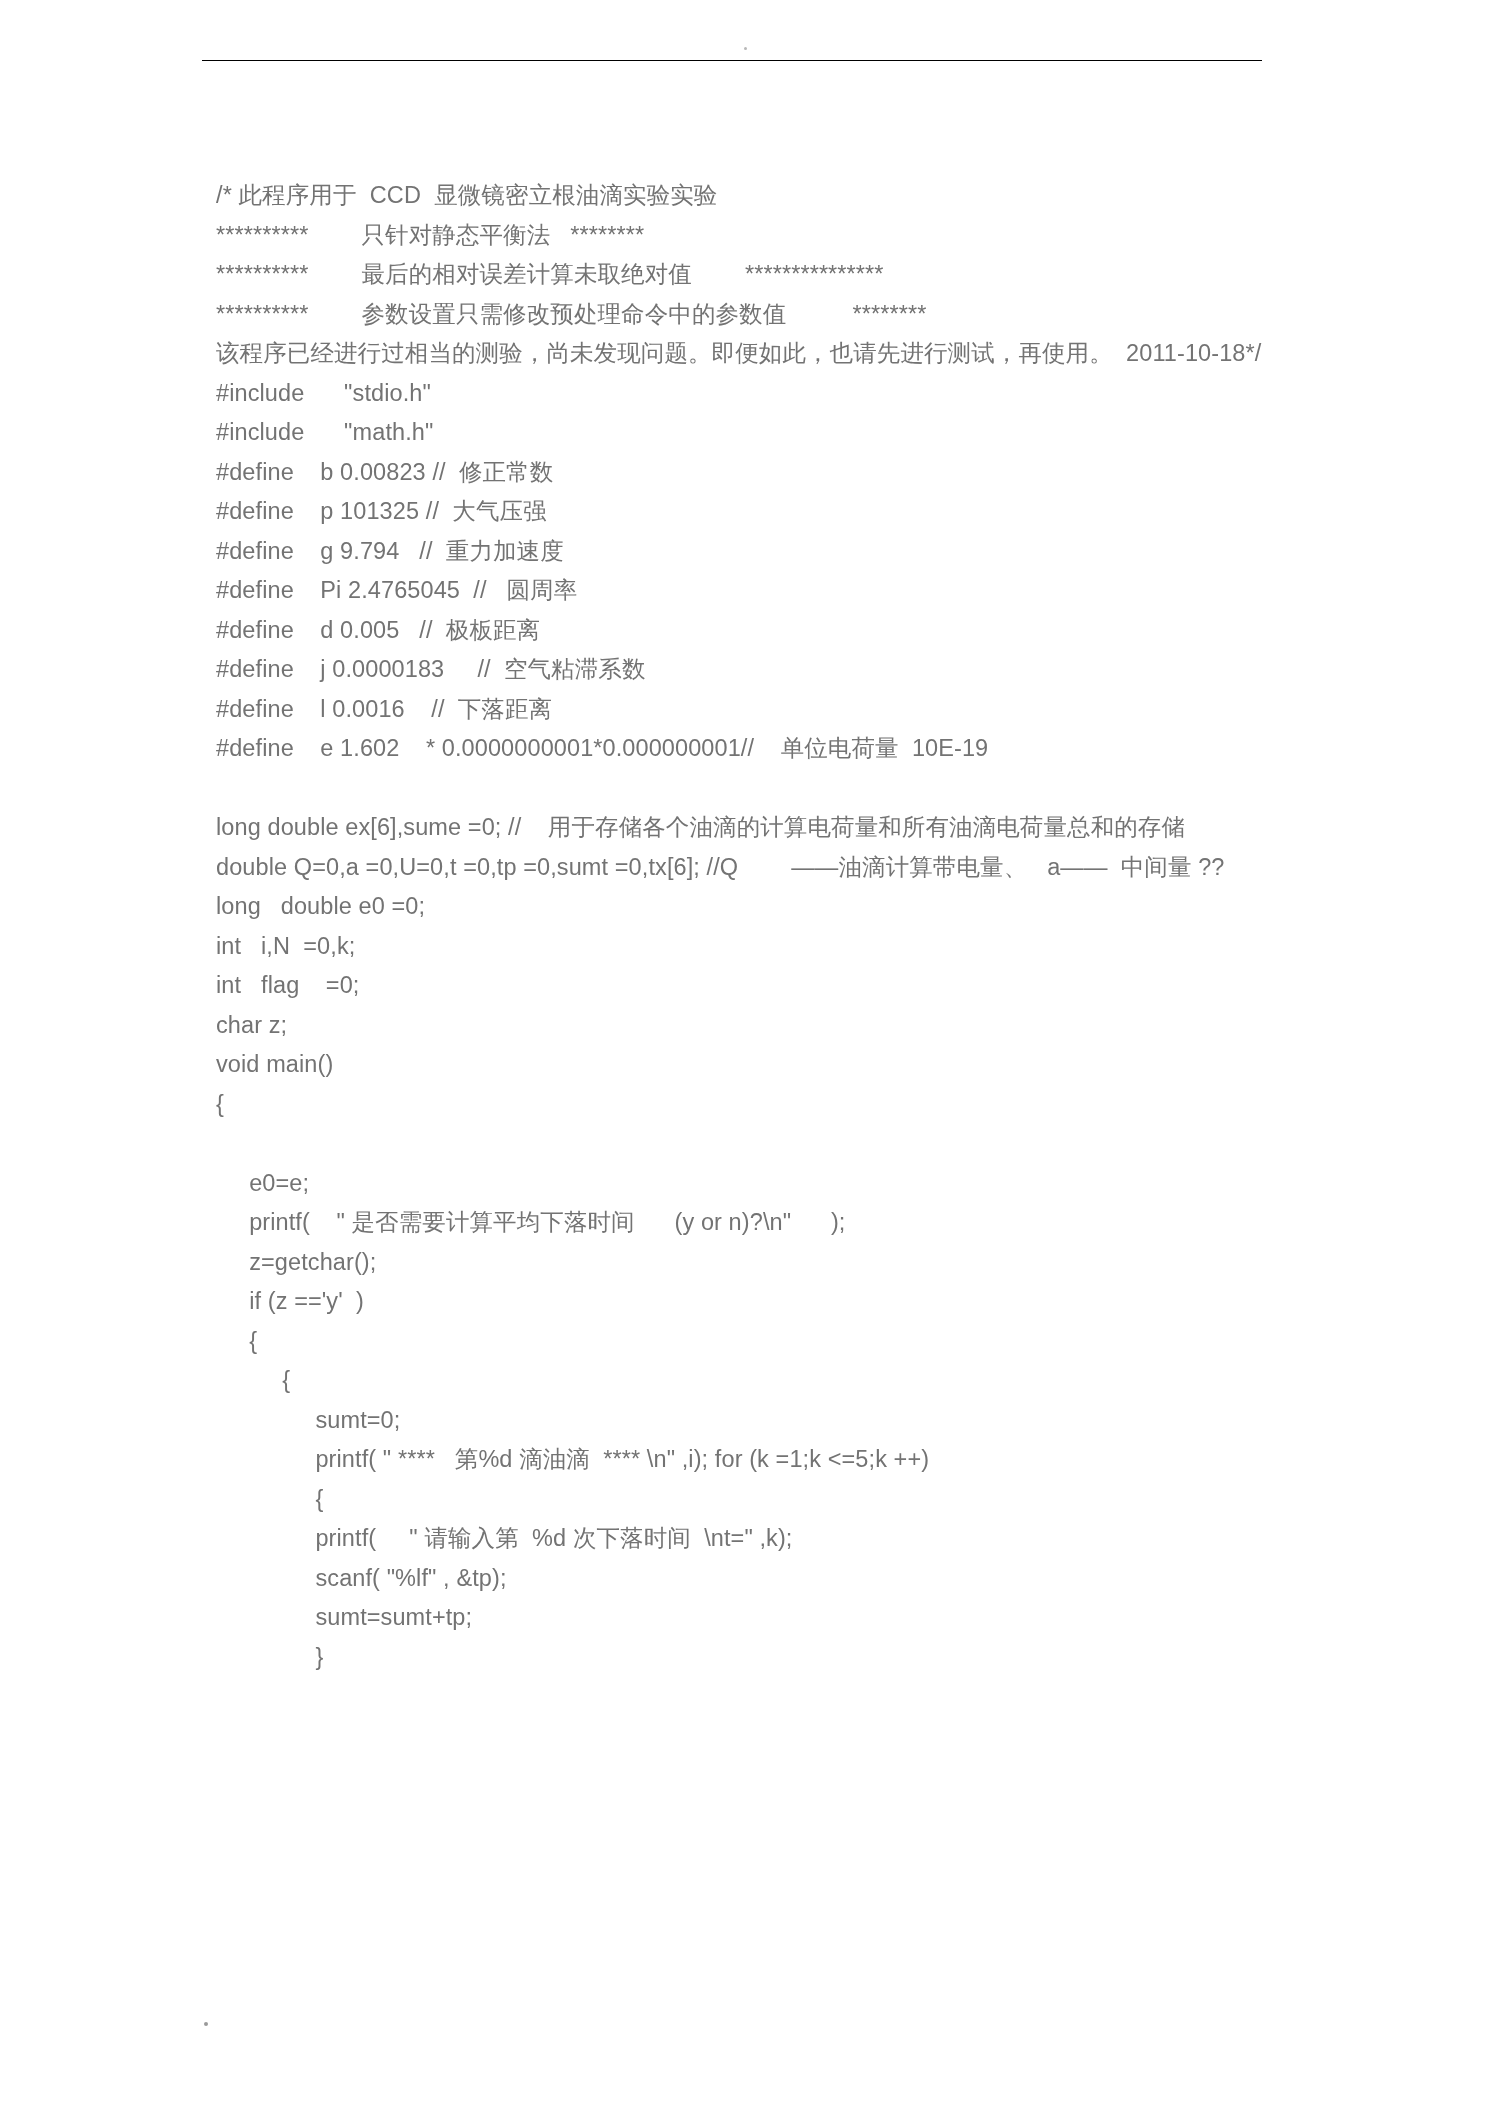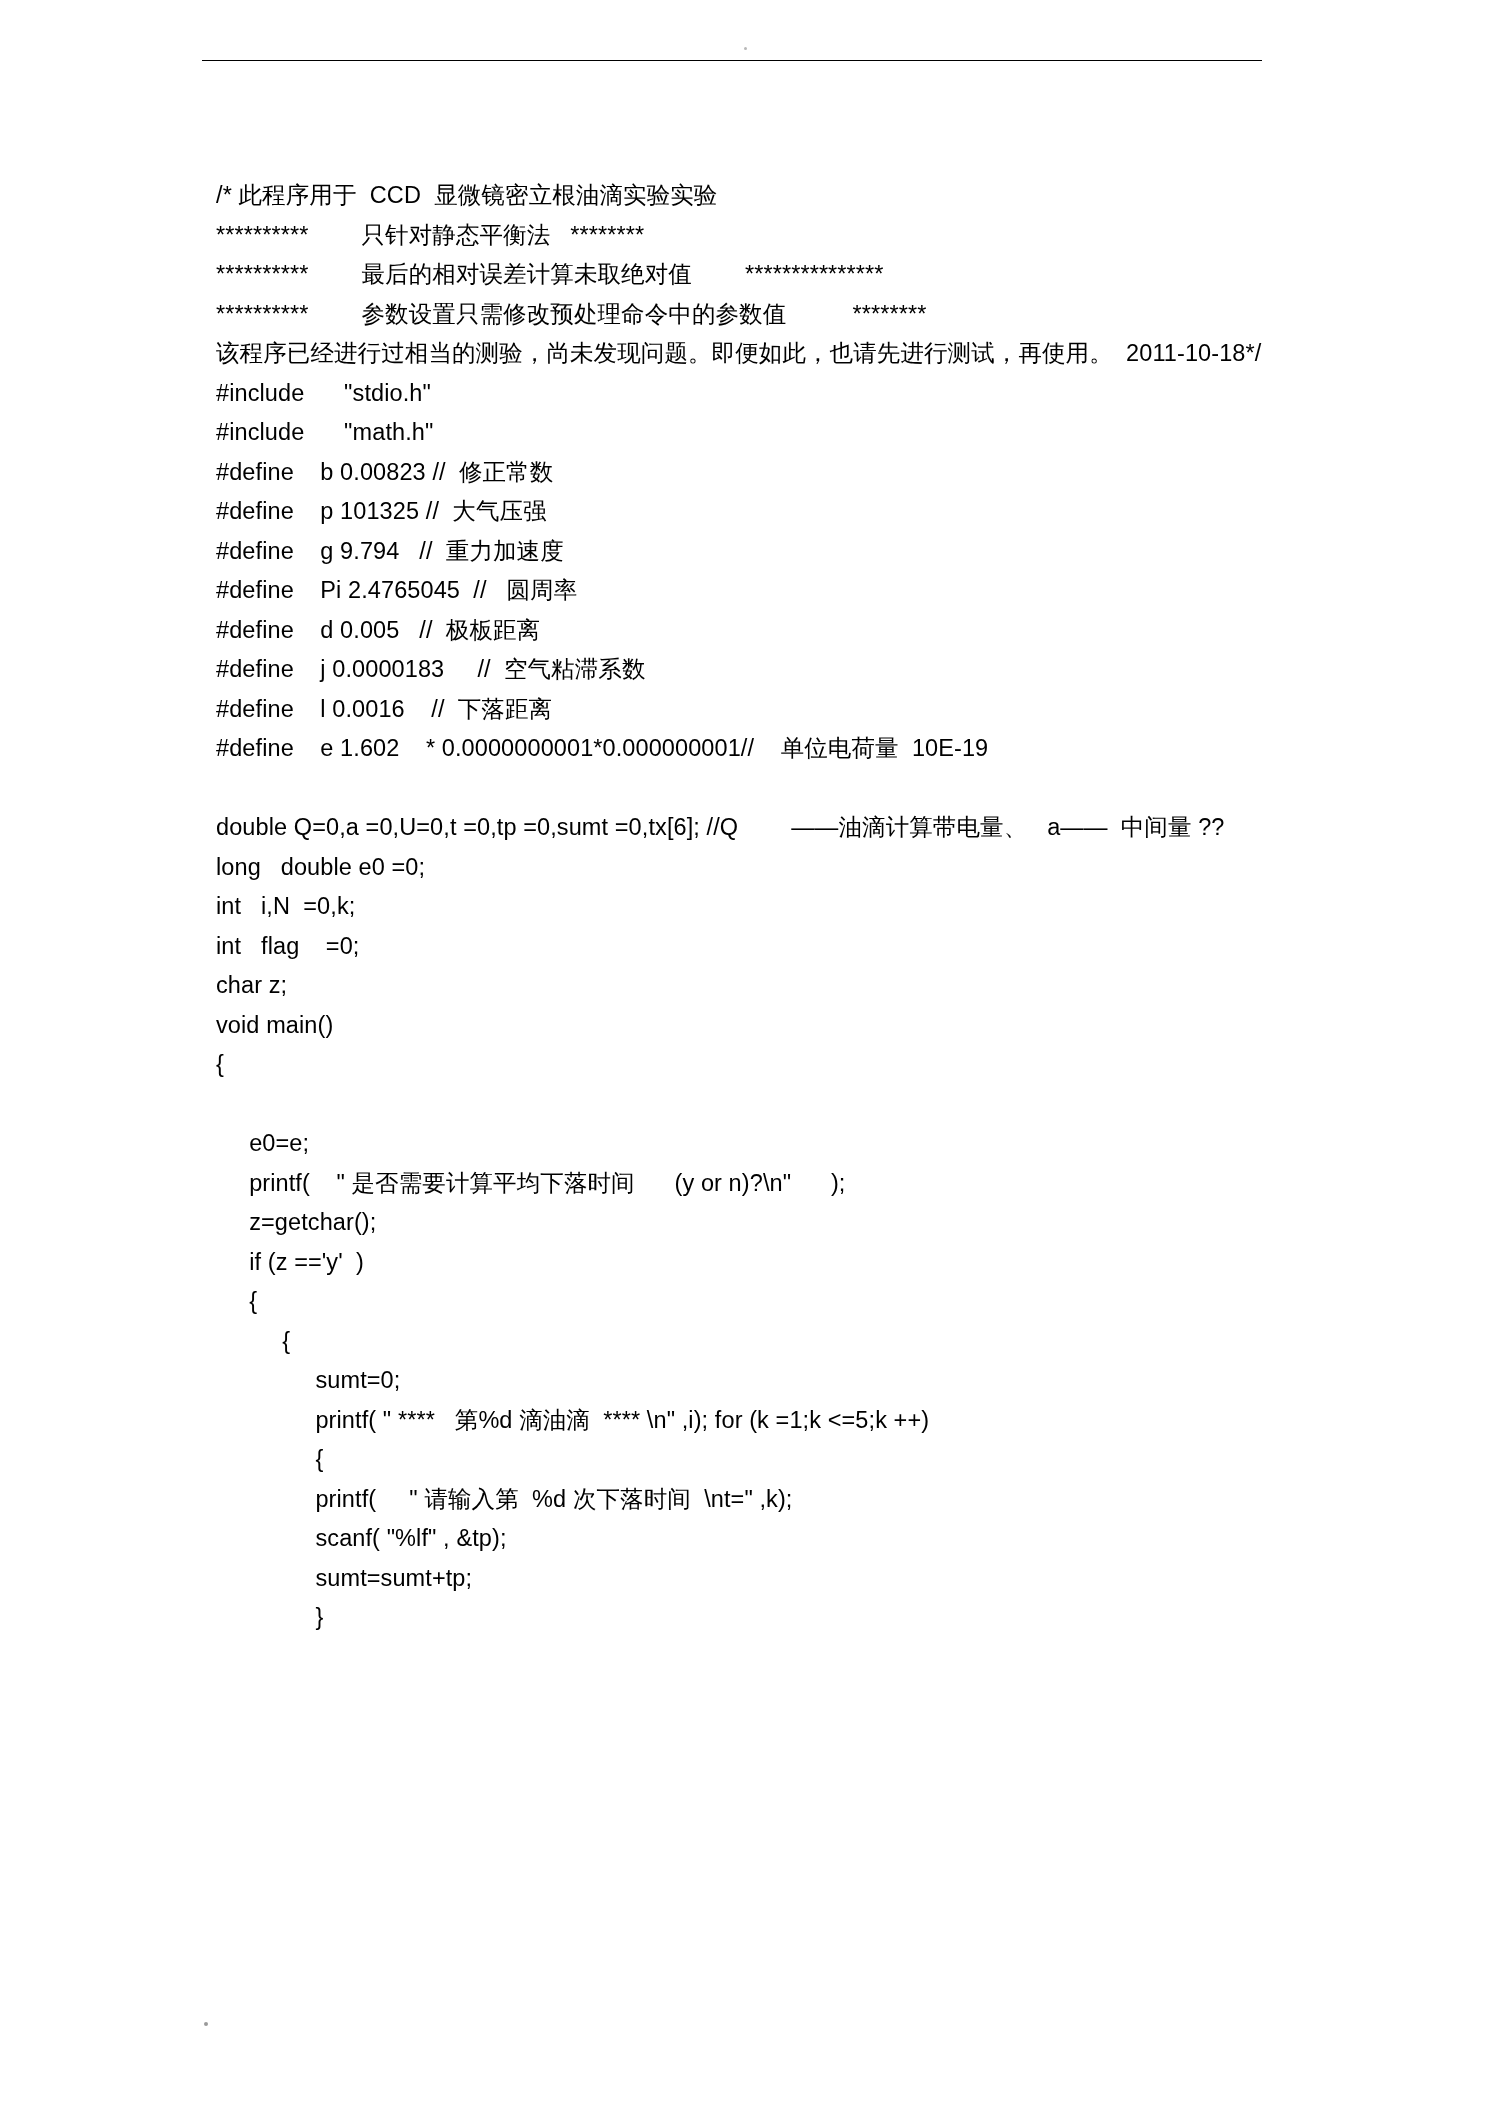--- a/index.html
+++ b/index.html
@@ -60,21 +60,21 @@
     left: 216px;
     top: 176px;
     width: 1080px;
   }
 
   .line {
     font-size: 23.5px;
     line-height: 39.5px;
     white-space: pre-wrap;
     letter-spacing: 0.1px;
-    color: #000000;
+    color: #737373;
     font-family: "Liberation Sans", sans-serif;
   }
 
   
   .spacer {
     height: 39.5px;
   }
 
   
   .wrap {
@@ -103,20 +103,21 @@
     <div class="line wrap">#define    p 101325 //  大气压强</div>
     <div class="line wrap">#define    g 9.794   //  重力加速度</div>
     <div class="line wrap">#define    Pi 2.4765045  //   圆周率</div>
     <div class="line wrap">#define    d 0.005   //  极板距离</div>
     <div class="line wrap">#define    j 0.0000183     //  空气粘滞系数</div>
     <div class="line wrap">#define    l 0.0016    //  下落距离</div>
     <div class="line wrap">#define    e 1.602    * 0.0000000001*0.000000001//    单位电荷量  10E-19</div>
 
     <div class="spacer"></div>
 
+    <div class="line wrap">long double ex[6],sume =0; //    用于存储各个油滴的计算电荷量和所有油滴电荷量总和的存储</div>
     <div class="line wrap">double Q=0,a =0,U=0,t =0,tp =0,sumt =0,tx[6]; //Q        ——油滴计算带电量、   a——  中间量 ??</div>
     <div class="line wrap">long   double e0 =0;</div>
     <div class="line wrap">int   i,N  =0,k;</div>
     <div class="line wrap">int   flag    =0;</div>
     <div class="line wrap">char z;</div>
     <div class="line wrap">void main()</div>
     <div class="line wrap">{</div>
 
     <div class="spacer"></div>
 

